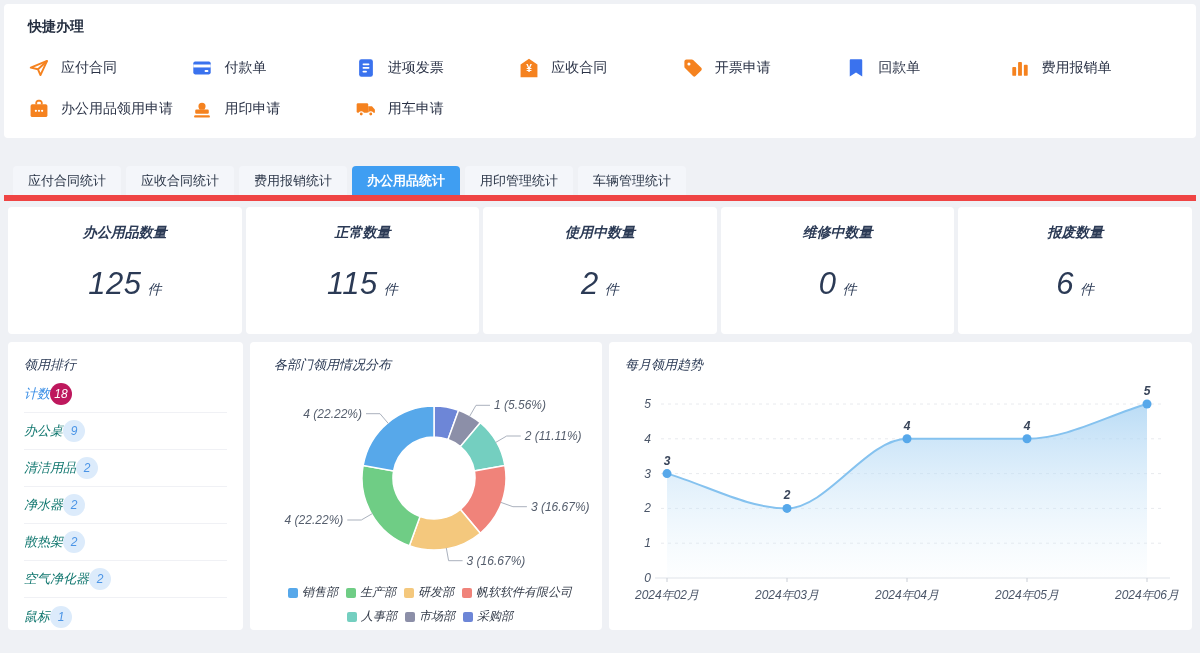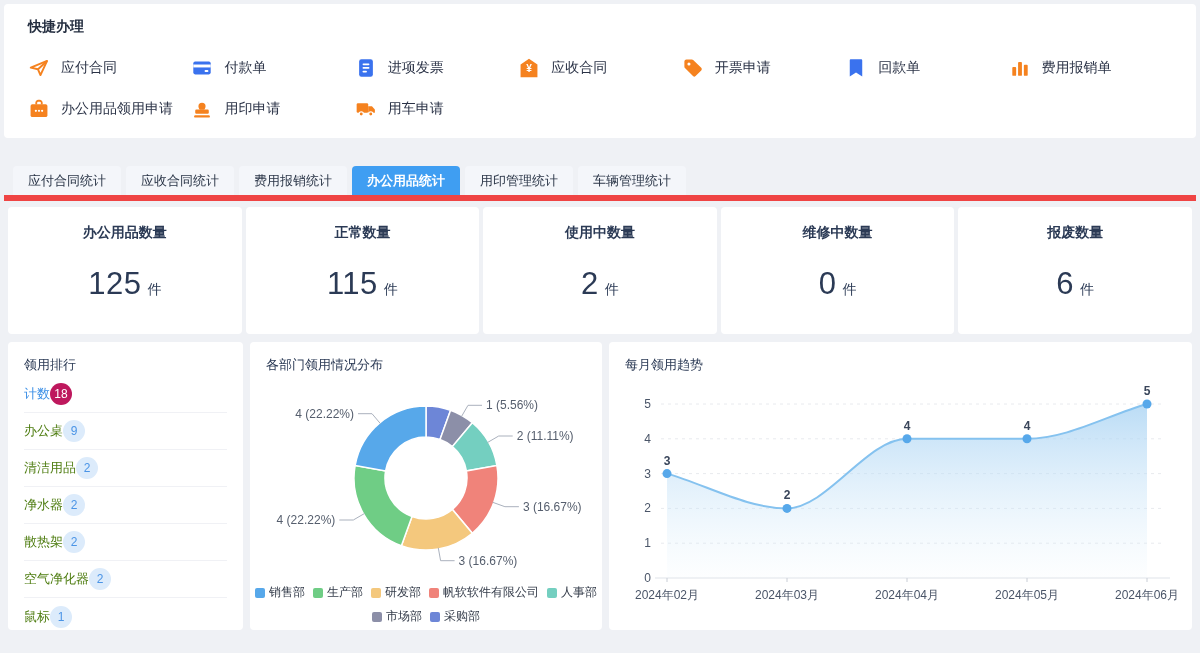--- a/index.html
+++ b/index.html
@@ -16,41 +16,41 @@
   .qa-icon svg { width:22px; height:22px; }
   .qa-label { font-size:14px; color:#2a3246; white-space:nowrap; }
 
   
   .tabbar { display:flex; gap:5px; padding-left:9px; border-bottom:6px solid #ef4444; margin:0 0 6px; }
   .tab { height:29px; line-height:29px; padding:0 15px; font-size:13px; color:#2b3648; background:#f4f6fa;
          border-radius:4px 4px 0 0; cursor:pointer; white-space:nowrap; }
   .tab.active { background:#3f9ef2; color:#fff; font-weight:bold; }
 
   
-  .stats-row { display:flex; gap:4px; margin:0 4px 8px; }
+  .stats-row { display:flex; gap:4px; margin:0 4px 8px;font-style:italic; }
   .stat-card { flex:1; background:#fff; border-radius:4px; height:127px; text-align:center; }
   .stat-label { margin-top:17px; font-size:14px; font-weight:600; color:#2b3a55; }
   .stat-value-wrap { margin-top:24px; }
   .stat-value { font-size:31px; color:#2b3a55; letter-spacing:.5px; }
   .stat-unit { font-size:14px; color:#2b3a55; margin-left:6px; }
 
   
-  .bottom-row { display:flex; gap:7px; margin:0 4px; height:288px; }
+  .bottom-row { display:flex; gap:7px; margin:0 4px; height:288px;font-style:italic; }
   .card { background:#fff; border-radius:4px; overflow:hidden; }
   .card-title { font-size:13px; color:#2b3a55; padding:14px 16px 0; }
   .rank-card { width:235px; }
-  .donut-card { width:352px; }
+  .donut-card { width:352px;padding-left:8px; }
   .trend-card { flex:1; padding-bottom:4px; }
 
   
   .rank-rows { margin:2px 16px 0; }
   .rank-row { height:37px; display:flex; align-items:center; 
               border-bottom:1px solid #f0f1f5; cursor:pointer; }
   .rank-row:last-child { border-bottom:none; }
-  .rank-label { font-size:13px; color:#4d7c0f; }
+  .rank-label { font-size:13px; color:#0f766e; }
   .rank-badge { min-width:22px; height:22px; border-radius:50%; background:#dcebfb; color:#4a94e6;
                 font-size:12px; display:flex; align-items:center; justify-content:center; }
   .rank-row.highlight .rank-label { color:#3a8ee6; }
   .rank-row.highlight .rank-badge { background:#be185d; color:#fff; }
 
   
   #donut-svg { display:block; overflow:visible; }
   .donut-label { font-size:12px; fill:#555e6d; }
   .legend { display:flex; flex-wrap:wrap; justify-content:center; column-gap:8px; row-gap:7px; padding:2px 4px 0;text-align:right; }
   .legend-item { display:inline-flex; align-items:center; gap:4px; cursor:pointer; }

